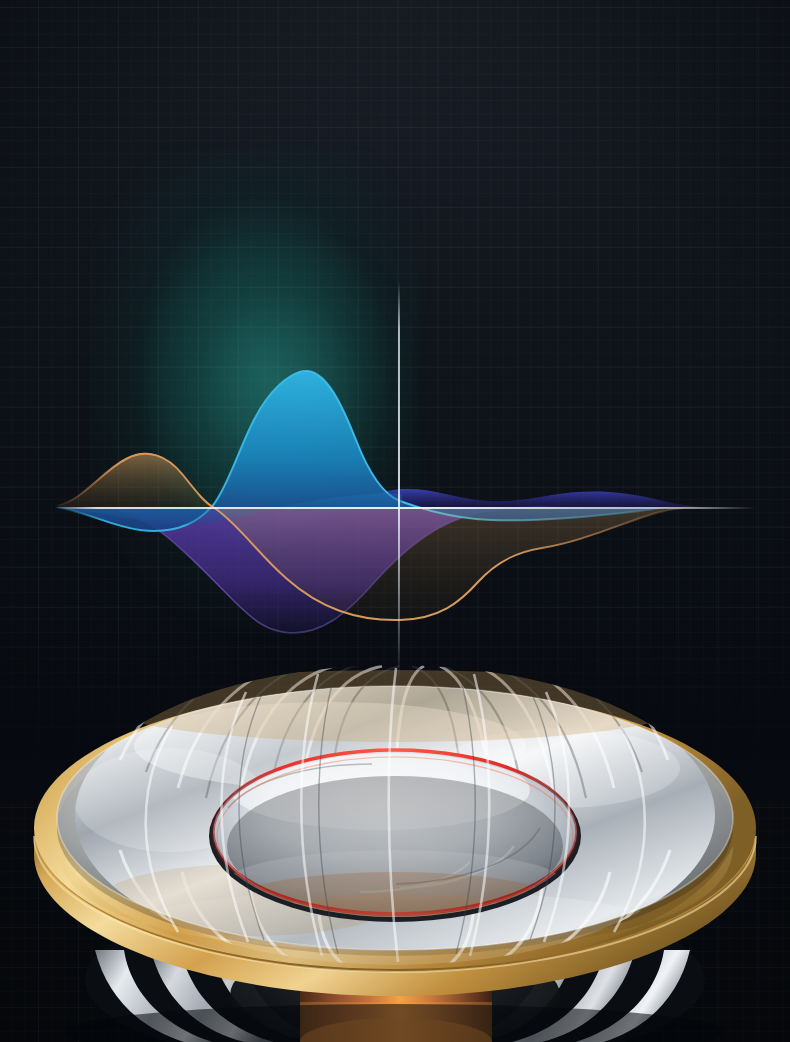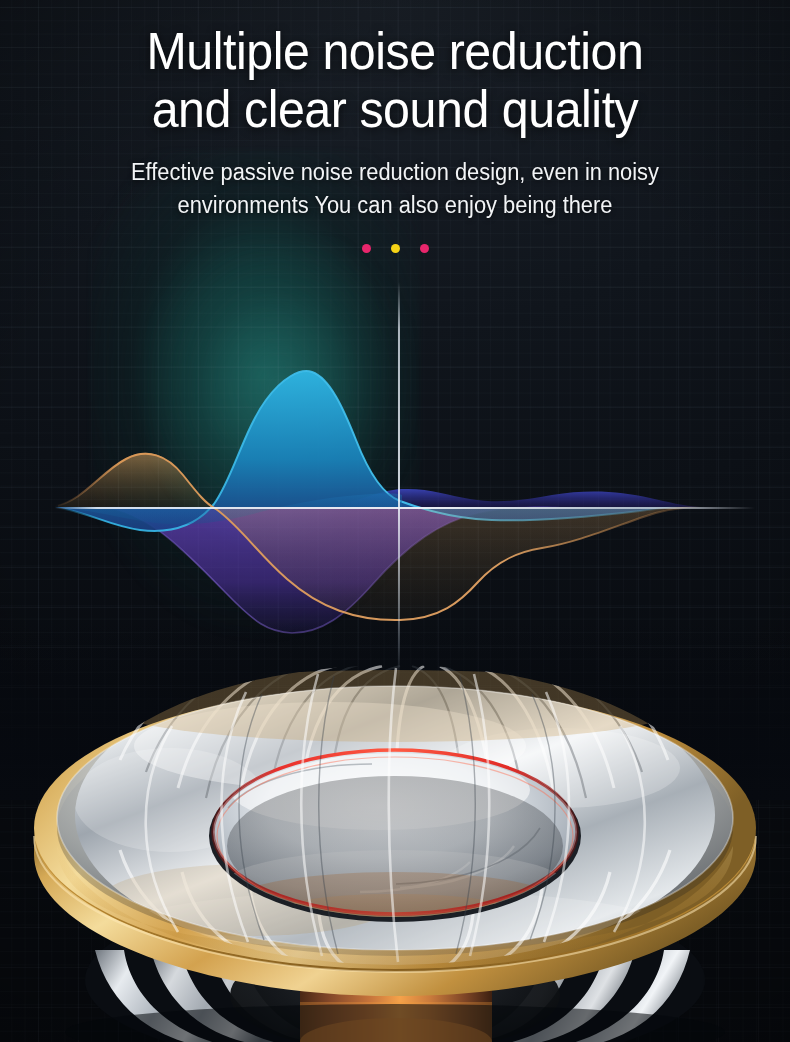--- a/index.html
+++ b/index.html
@@ -112,31 +112,20 @@
 <body>
 
 <div class="poster">
 
   <div class="bg-base"></div>
   <div class="bg-teal-glow"></div>
   <div class="bg-teal-glow2"></div>
   <div class="bg-grid"></div>
   <div class="bg-vignette"></div>
 
-  <div class="text-block">
-    <h1 class="headline">Multiple noise reduction
-and clear sound quality</h1>
-    <p class="subhead">Effective passive noise reduction design, even in noisy
-environments You can also enjoy being there</p>
-    <div class="dots">
-      <span class="dot" style="background:#e8266c"></span>
-      <span class="dot" style="background:#f5d316"></span>
-      <span class="dot" style="background:#e8266c"></span>
-    </div>
-  </div>
 
   <div class="wave-wrap">
     <svg class="wave-svg" viewBox="0 0 790 390" preserveAspectRatio="none">
       <defs>
         <linearGradient id="gBlue" x1="0" y1="0" x2="0" y2="1">
           <stop offset="0%" stop-color="#2fb6e4" stop-opacity=".95"></stop>
           <stop offset="55%" stop-color="#1a84bd" stop-opacity=".92"></stop>
           <stop offset="100%" stop-color="#1b3f86" stop-opacity=".88"></stop>
         </linearGradient>
         <linearGradient id="gBlueLow" x1="0" y1="0" x2="0" y2="1">

